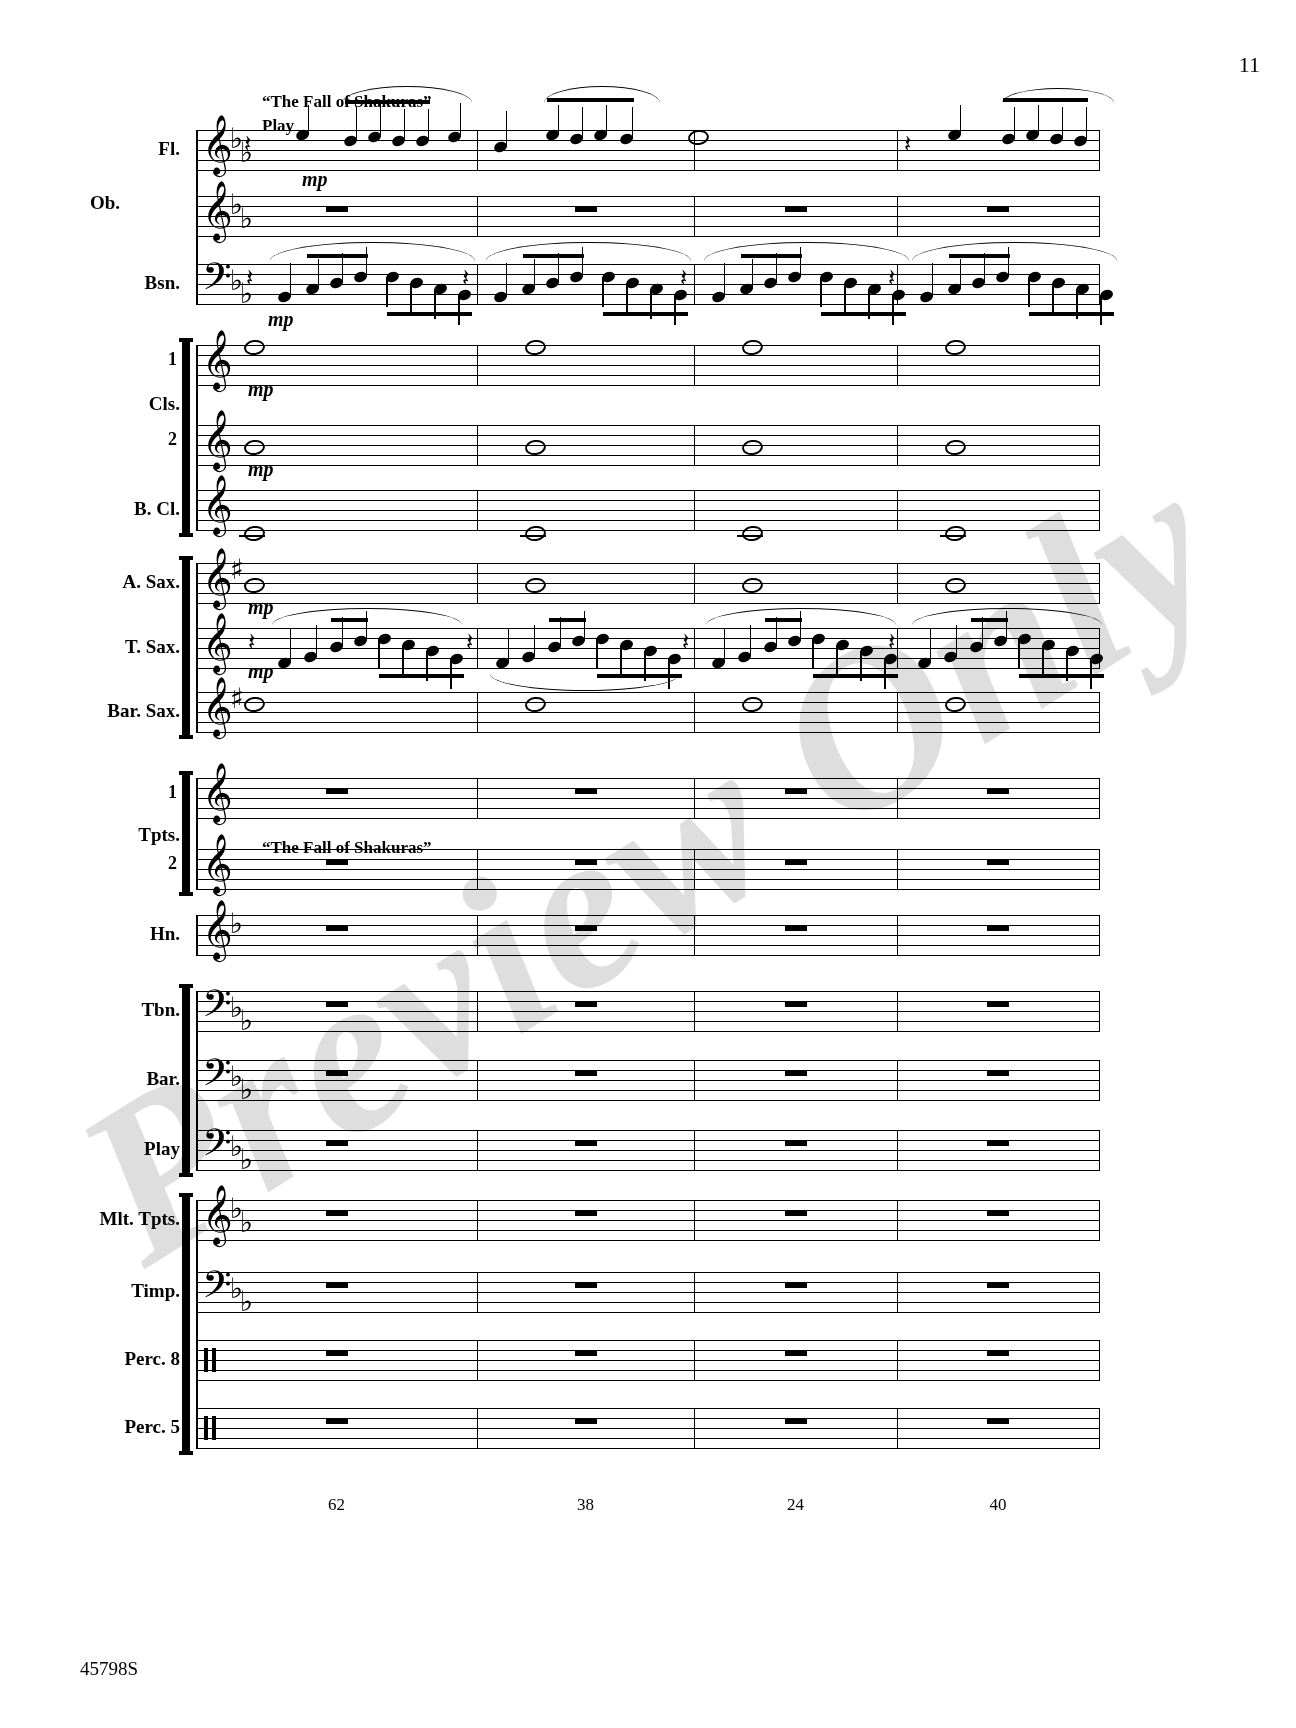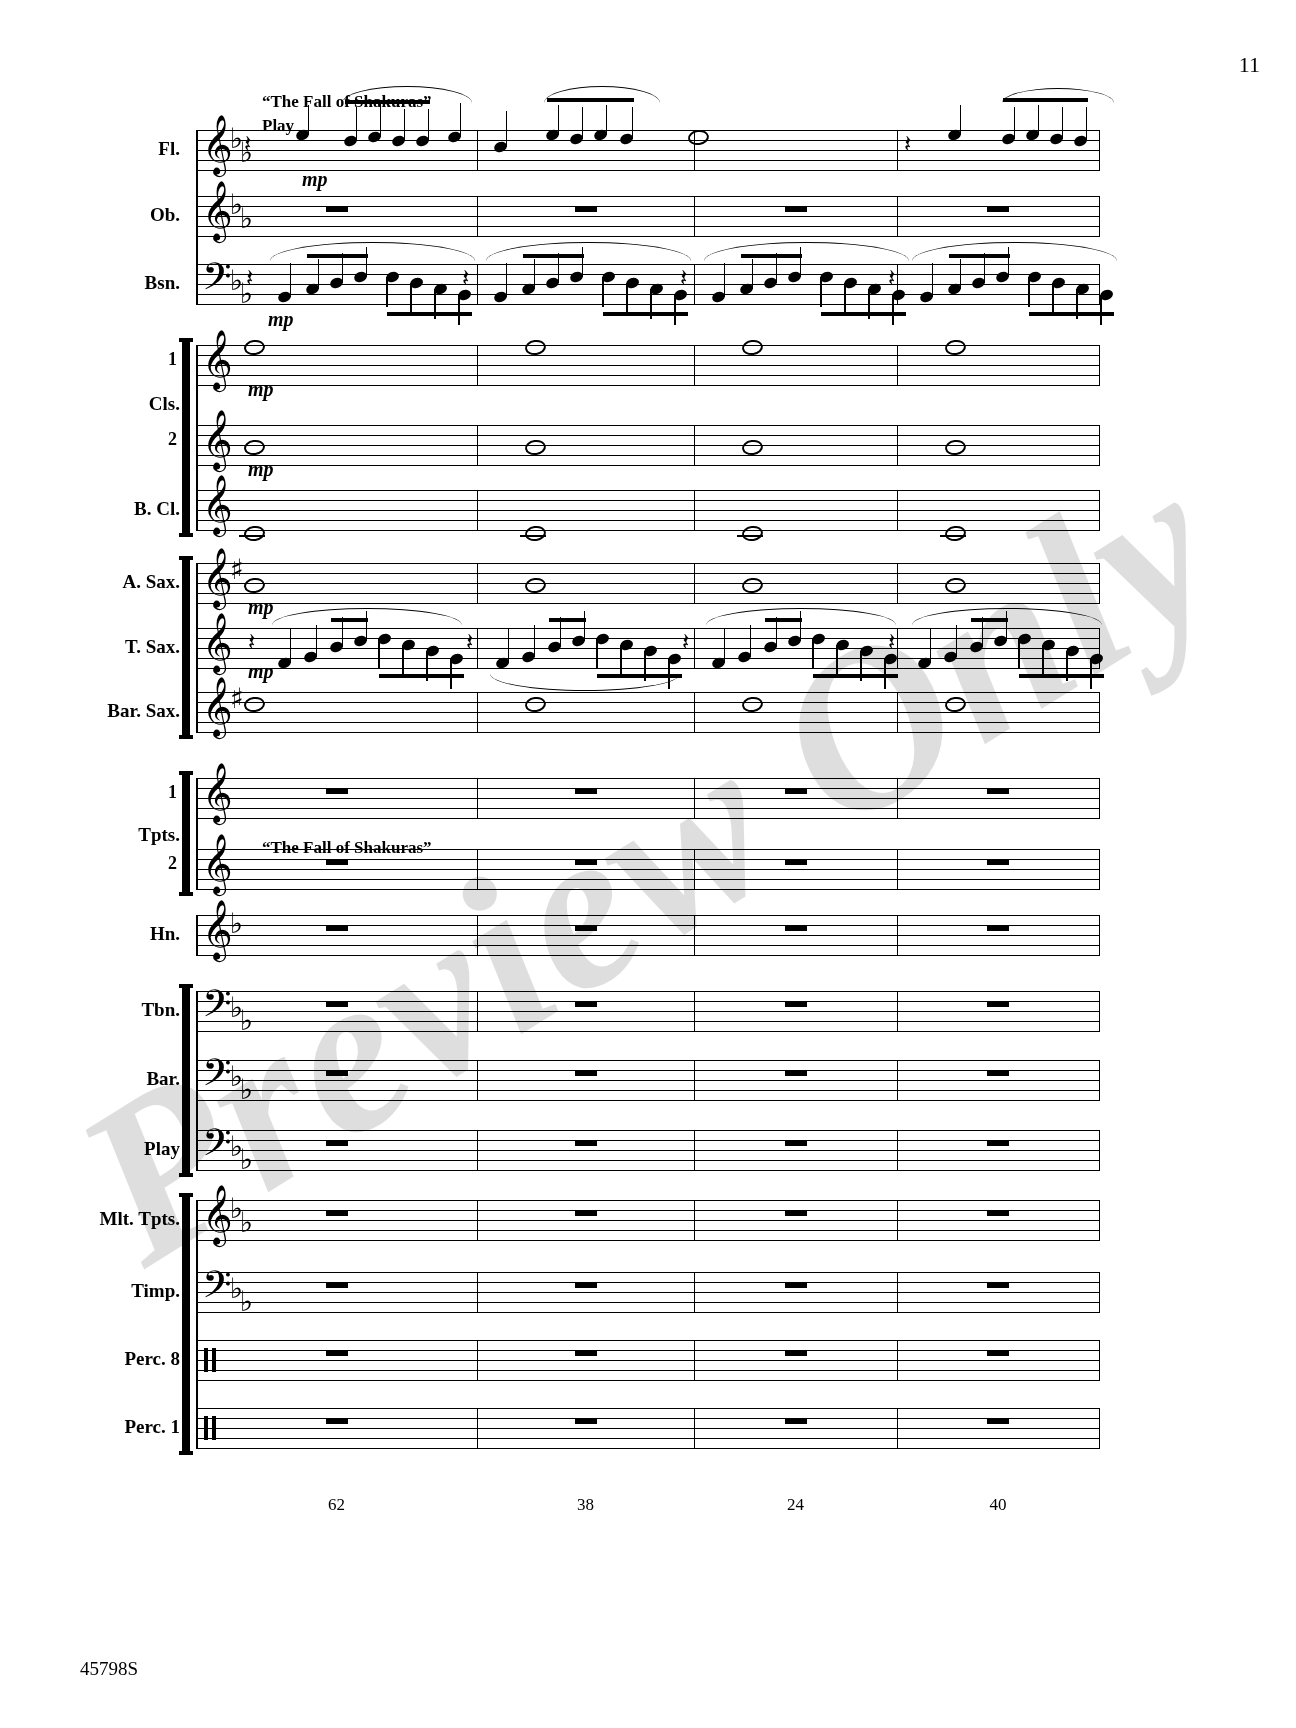--- a/index.html
+++ b/index.html
@@ -815,34 +815,34 @@
     <div class="sys-barline" style="top: 563px; height: 169px;"></div>
     <div class="bracket" style="top: 559px; height: 177px;"></div>
     <div class="bracket" style="top: 774px; height: 119px;"></div>
     <div class="sys-barline" style="top: 778px; height: 111px;"></div>
     <div class="bracket" style="top: 987px; height: 187px;"></div>
     <div class="sys-barline" style="top: 991px; height: 179px;"></div>
     <div class="bracket" style="top: 1196px; height: 256px;"></div>
     <div class="sys-barline" style="top: 1200px; height: 248px;"></div>
     <div class="sys-barline" style="top: 915px; height: 41px;"></div>
     <div class="instr-label" style="left: 30px; top: 138px;">Fl.</div>
-    <div class="instr-label" style="left: 30px; top: 204px;">Ob.</div>
+    <div class="instr-label" style="left: 30px; top: 192px; text-align: center;">Ob.</div>
     <div class="instr-label" style="left: 30px; top: 272px;">Bsn.</div>
     <div class="instr-label" style="left: 30px; top: 498px;">B. Cl.</div>
     <div class="instr-label" style="left: 30px; top: 571px;">A. Sax.</div>
     <div class="instr-label" style="left: 30px; top: 636px;">T. Sax.</div>
     <div class="instr-label" style="left: 30px; top: 700px;">Bar. Sax.</div>
     <div class="instr-label" style="left: 30px; top: 923px;">Hn.</div>
     <div class="instr-label" style="left: 30px; top: 999px;">Tbn.</div>
     <div class="instr-label" style="left: 30px; top: 1068px;">Bar.</div>
     <div class="instr-label" style="left: 30px; top: 1138px;">Play</div>
     <div class="instr-label" style="left: 30px; top: 1208px;">Mlt. Tpts.</div>
     <div class="instr-label" style="left: 30px; top: 1280px;">Timp.</div>
     <div class="instr-label" style="left: 30px; top: 1348px;">Perc. 8</div>
-    <div class="instr-label" style="left: 30px; top: 1416px;">Perc. 1</div>
+    <div class="instr-label" style="left: 30px; top: 1416px;">Perc. 5</div>
     <div class="instr-label" style="left: 30px; top: 393px;">Cls.</div>
     <div class="instr-label" style="left: 30px; top: 823.5px;">Tpts.</div>
     <div class="div-num" style="left: 168px; top: 349px;">1</div>
     <div class="div-num" style="left: 168px; top: 429px;">2</div>
     <div class="div-num" style="left: 168px; top: 782px;">1</div>
     <div class="div-num" style="left: 168px; top: 853px;">2</div>
     <div class="marking" style="left: 262px; top: 92px;">“The Fall of Shakuras”</div>
     <div class="marking" style="left: 262px; top: 116px;">Play</div>
     <div class="marking" style="left: 262px; top: 838px;">“The Fall of Shakuras”</div>
     <div class="dynamic" style="left: 302px; top: 168px;">mp</div>

